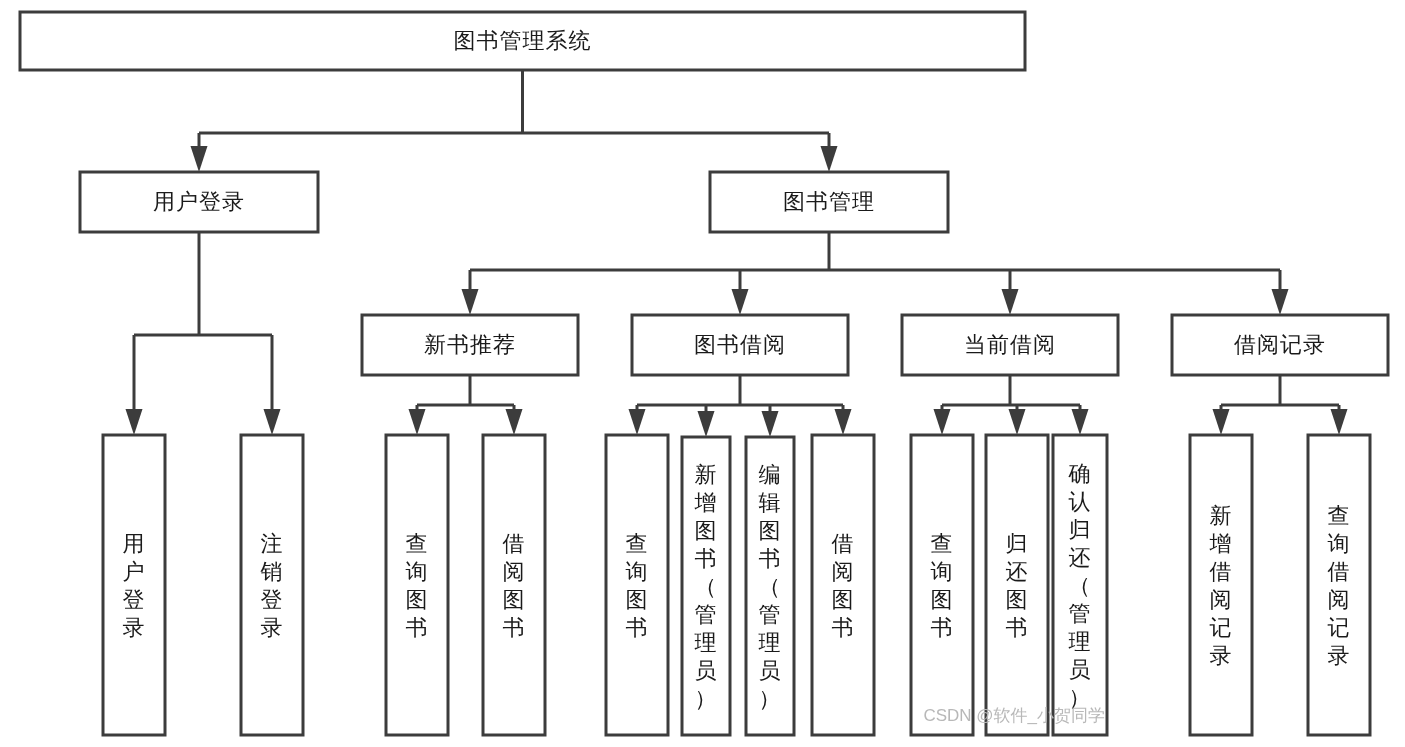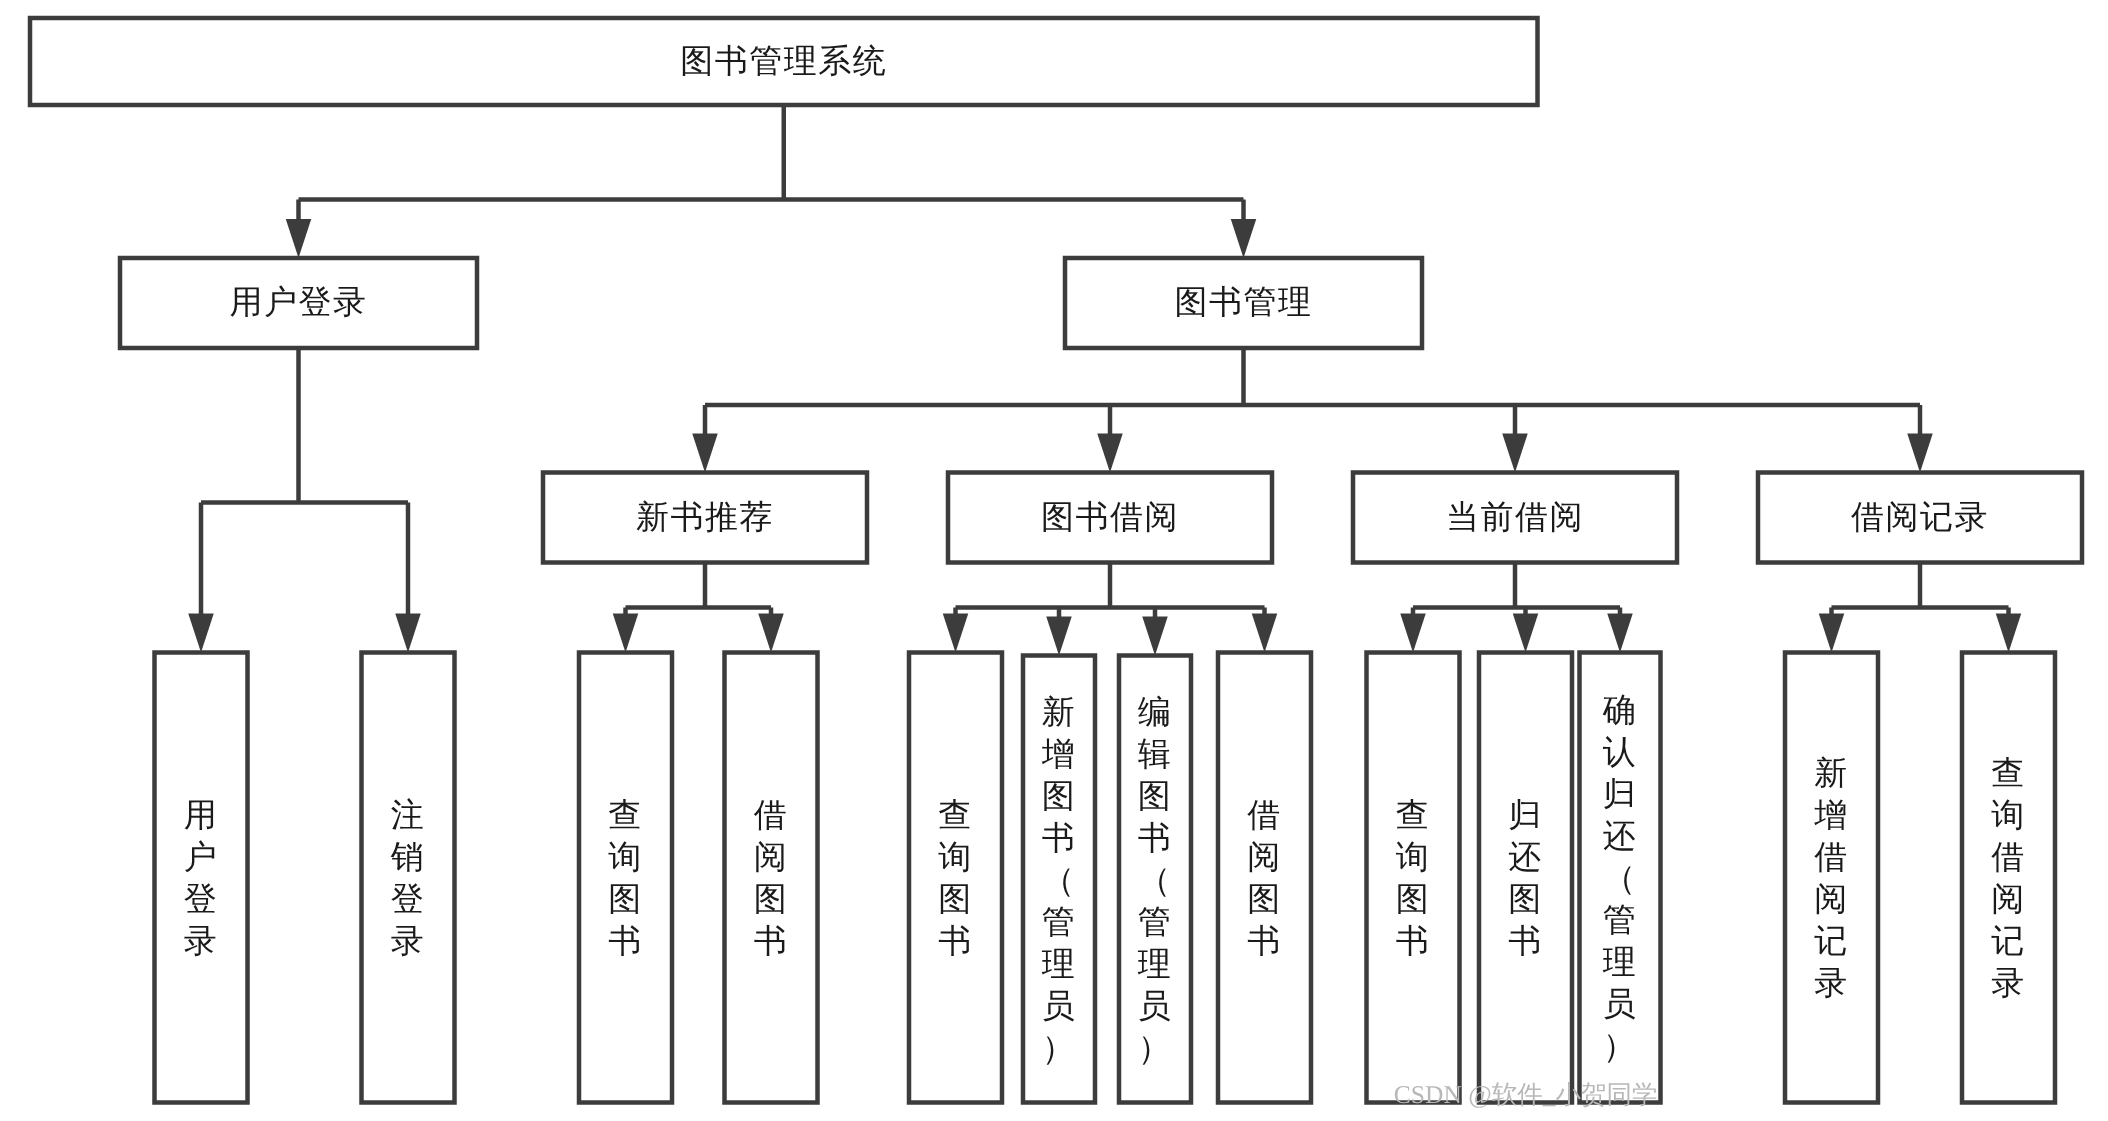--- a/index.html
+++ b/index.html
@@ -43,22 +43,22 @@
     fill:none;
     stroke-linecap:butt;
   }
   .arrow-head{
     fill:#3c3c3c;
     stroke:none;
   }
   .watermark{
     position:absolute;
     right:12px;
-    bottom:6px;
-    font-family:Liberation Serif, serif;
+    bottom:20px;
+    font-family:Liberation Sans, sans-serif;
     font-size:17px;
     color:#b8b8b8;
     white-space:nowrap;
     user-select:none;
     text-align:center;
   }
 </style>
 </head>
 <body>
 

